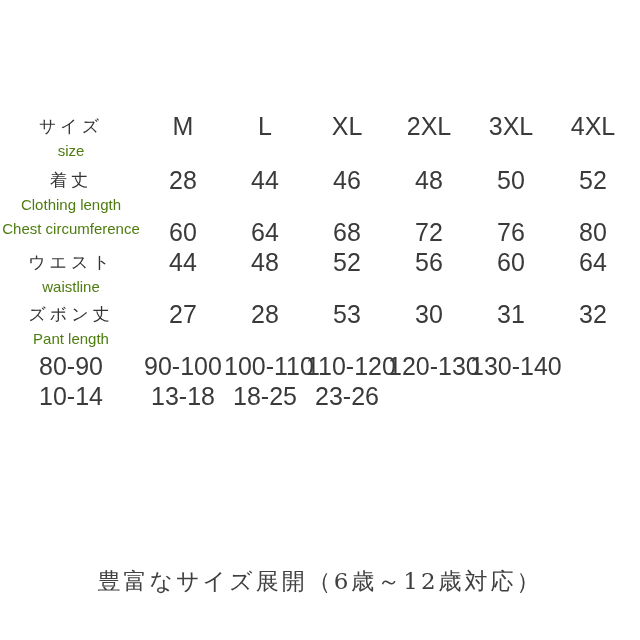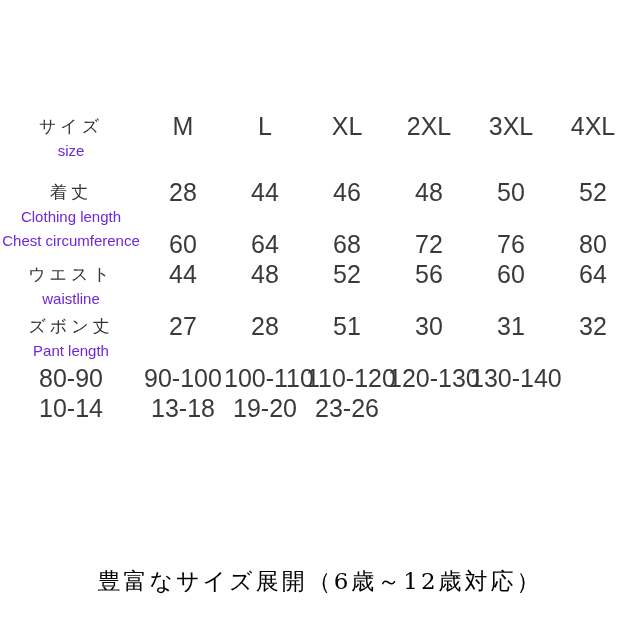--- a/index.html
+++ b/index.html
@@ -14,54 +14,54 @@
   .size-table {
     position: absolute;
     top: 112px; left: 0;
     width: 640px;
   }
   .row {
     display: grid;
     grid-template-columns: 142px repeat(6, 82px);
     margin-bottom: 2px;
   }
-  .row.header { margin-bottom: 16px; }
+  .row.header { margin-bottom: 4px; }
   .label-cell { text-align: center; }
   .jp {
     font-family: "DejaVu Serif", "Liberation Serif", serif;
     font-size: 17px;
     line-height: 28px;
     letter-spacing: 4px;
     color: #333333;
     white-space: nowrap;
   }
   .en {
     font-size: 15px;
     line-height: 22px;
     letter-spacing: 0;
-    color: #6d28d9;
+    color: #4d7c0f;
     white-space: nowrap;
   }
   .val {
     text-align: center;
     font-size: 25px;
     line-height: 28px;
     font-weight: 500;
     white-space: nowrap;
     color: #3a3a3a;
   }
   .caption {
     position: absolute;
     top: 566px; left: 0;
     width: 640px;
     text-align: center;
     font-family: "DejaVu Serif", "Liberation Serif", serif;
     font-size: 23px;
     letter-spacing: 3px;
-    color: #000000;
+    color: #404040;
     white-space: nowrap;
   }
 </style>
 </head>
 <body>
 
 <div class="size-table">
 
   <div class="row header">
     <div class="label-cell">
@@ -114,37 +114,37 @@
     <div class="val">64</div>
   </div>
 
   <div class="row">
     <div class="label-cell">
       <div class="jp">ズボン丈</div>
       <div class="en">Pant length</div>
     </div>
     <div class="val">27</div>
     <div class="val">28</div>
-    <div class="val">51</div>
+    <div class="val">53</div>
     <div class="val">30</div>
     <div class="val">31</div>
     <div class="val">32</div>
   </div>
 
   <div class="row">
     <div class="val">80-90</div>
     <div class="val">90-100</div>
     <div class="val">100-110</div>
     <div class="val">110-120</div>
     <div class="val">120-130</div>
     <div class="val">130-140</div>
   </div>
 
   <div class="row">
     <div class="val">10-14</div>
     <div class="val">13-18</div>
-    <div class="val">19-20</div>
+    <div class="val">18-25</div>
     <div class="val">23-26</div>
   </div>
 
 </div>
 
 <div class="caption">豊富なサイズ展開（6歳～12歳対応）</div>
 
 </body></html>

